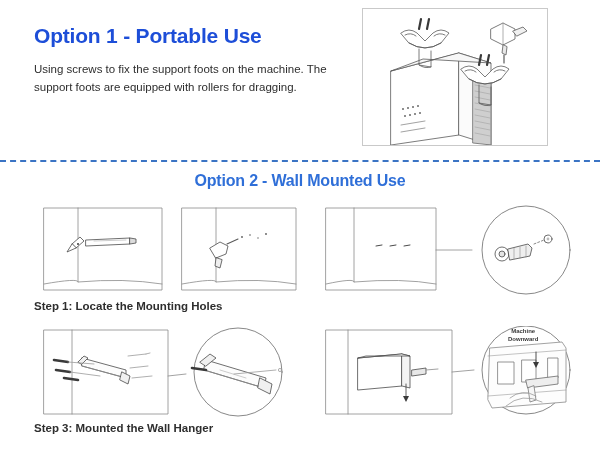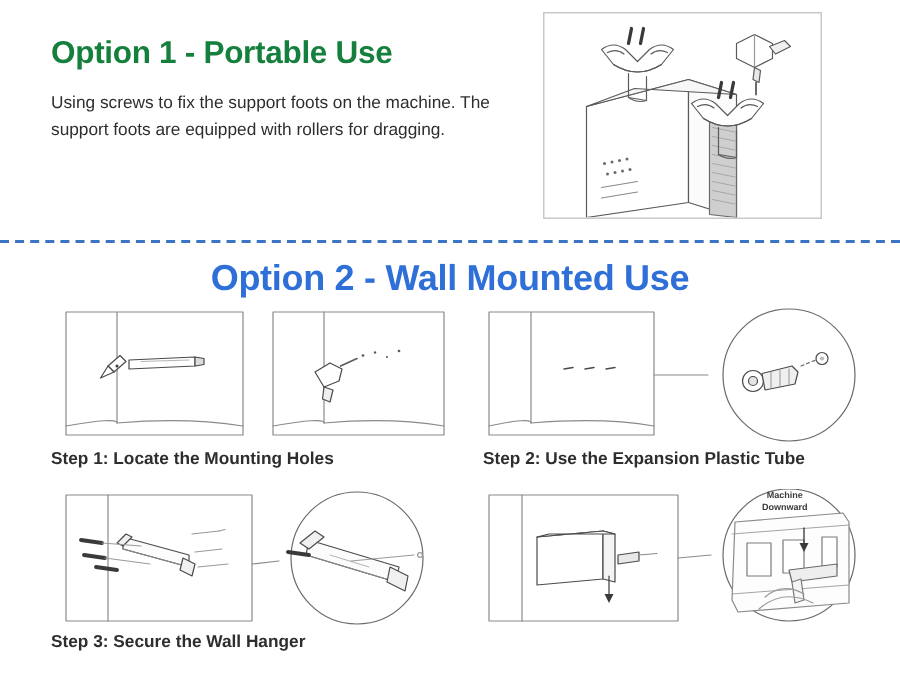--- a/index.html
+++ b/index.html
@@ -23,21 +23,21 @@
     width: 600px; height: 158px;
   }
   .opt1-text-col {
     position: absolute;
     left: 34px; top: 24px;
     width: 300px;
   }
   .opt1-title {
     font-size: 21px;
     font-weight: bold;
-    color: #15803d;
+    color: #1d4ed8;
     letter-spacing: -0.2px;
     line-height: 1.1;
     margin: 0 0 14px 0;
     white-space: nowrap;
   }
   .opt1-body {
     font-size: 11.5px;
     font-weight: normal;
     color: #2e2e2e;
     line-height: 1.55;
@@ -67,21 +67,21 @@
   .option2 {
     position: absolute;
     left: 0; top: 162px;
     width: 600px; height: 288px;
   }
   .opt2-title {
     position: absolute;
     left: 0; top: 10px;
     width: 600px;
     text-align: center;
-    font-size: 24px;
+    font-size: 16px;
     font-weight: bold;
     color: #2f6fd8;
     letter-spacing: -0.2px;
     margin: 0;
   }
 
   .steps-grid {
     position: absolute;
     left: 0; top: 42px;
     width: 537px; height: 246px;
@@ -272,21 +272,20 @@
               <path d="M198 43 L198 54" stroke="#8a8a8a" stroke-width="0.6"></path>
               <path d="M204 42 L204 53" stroke="#8a8a8a" stroke-width="0.6"></path>
 
               <path d="M212 40 L222 36" stroke="#6a6a6a" stroke-dasharray="2,2"></path>
               <circle cx="226" cy="35" r="4" fill="#ffffff"></circle>
               <circle cx="226" cy="35" r="1.4" fill="#bbb" stroke="none"></circle>
             </g>
           </g>
         </svg>
       </div>
-      <div class="step-caption">Step 2: Use the Expansion Plastic Tube</div>
     </div>
 
     <div class="step step-c0 step-r1">
       <div class="step-figure">
         <svg width="272" height="92" viewBox="0 0 272 92">
           <g fill="none" stroke="#4a4a4a" stroke-width="0.8" stroke-linejoin="round" stroke-linecap="round">
 
             <rect x="10" y="4" width="124" height="84" fill="#ffffff" stroke="#8a8a8a"></rect>
             <path d="M38 4 L38 88" stroke="#8a8a8a"></path>
 
@@ -324,21 +323,21 @@
                 <path d="M158 42 L172 44" stroke-width="2.6"></path>
               </g>
               <g stroke="#9a9a9a" stroke-width="0.8">
                 <path d="M200 48 L242 44"></path>
                 <circle cx="246" cy="44" r="1.6"></circle>
               </g>
             </g>
           </g>
         </svg>
       </div>
-      <div class="step-caption">Step 3: Secure the Wall Hanger</div>
+      <div class="step-caption">Step 3: Mounted the Wall Hanger</div>
     </div>
 
     <div class="step step-c1 step-r1">
       <div class="step-figure">
         <svg width="272" height="92" viewBox="0 0 272 92">
           <g fill="none" stroke="#4a4a4a" stroke-width="0.8" stroke-linejoin="round" stroke-linecap="round">
 
             <rect x="4" y="4" width="126" height="84" fill="#ffffff" stroke="#8a8a8a"></rect>
             <path d="M26 4 L26 88" stroke="#8a8a8a"></path>
 

